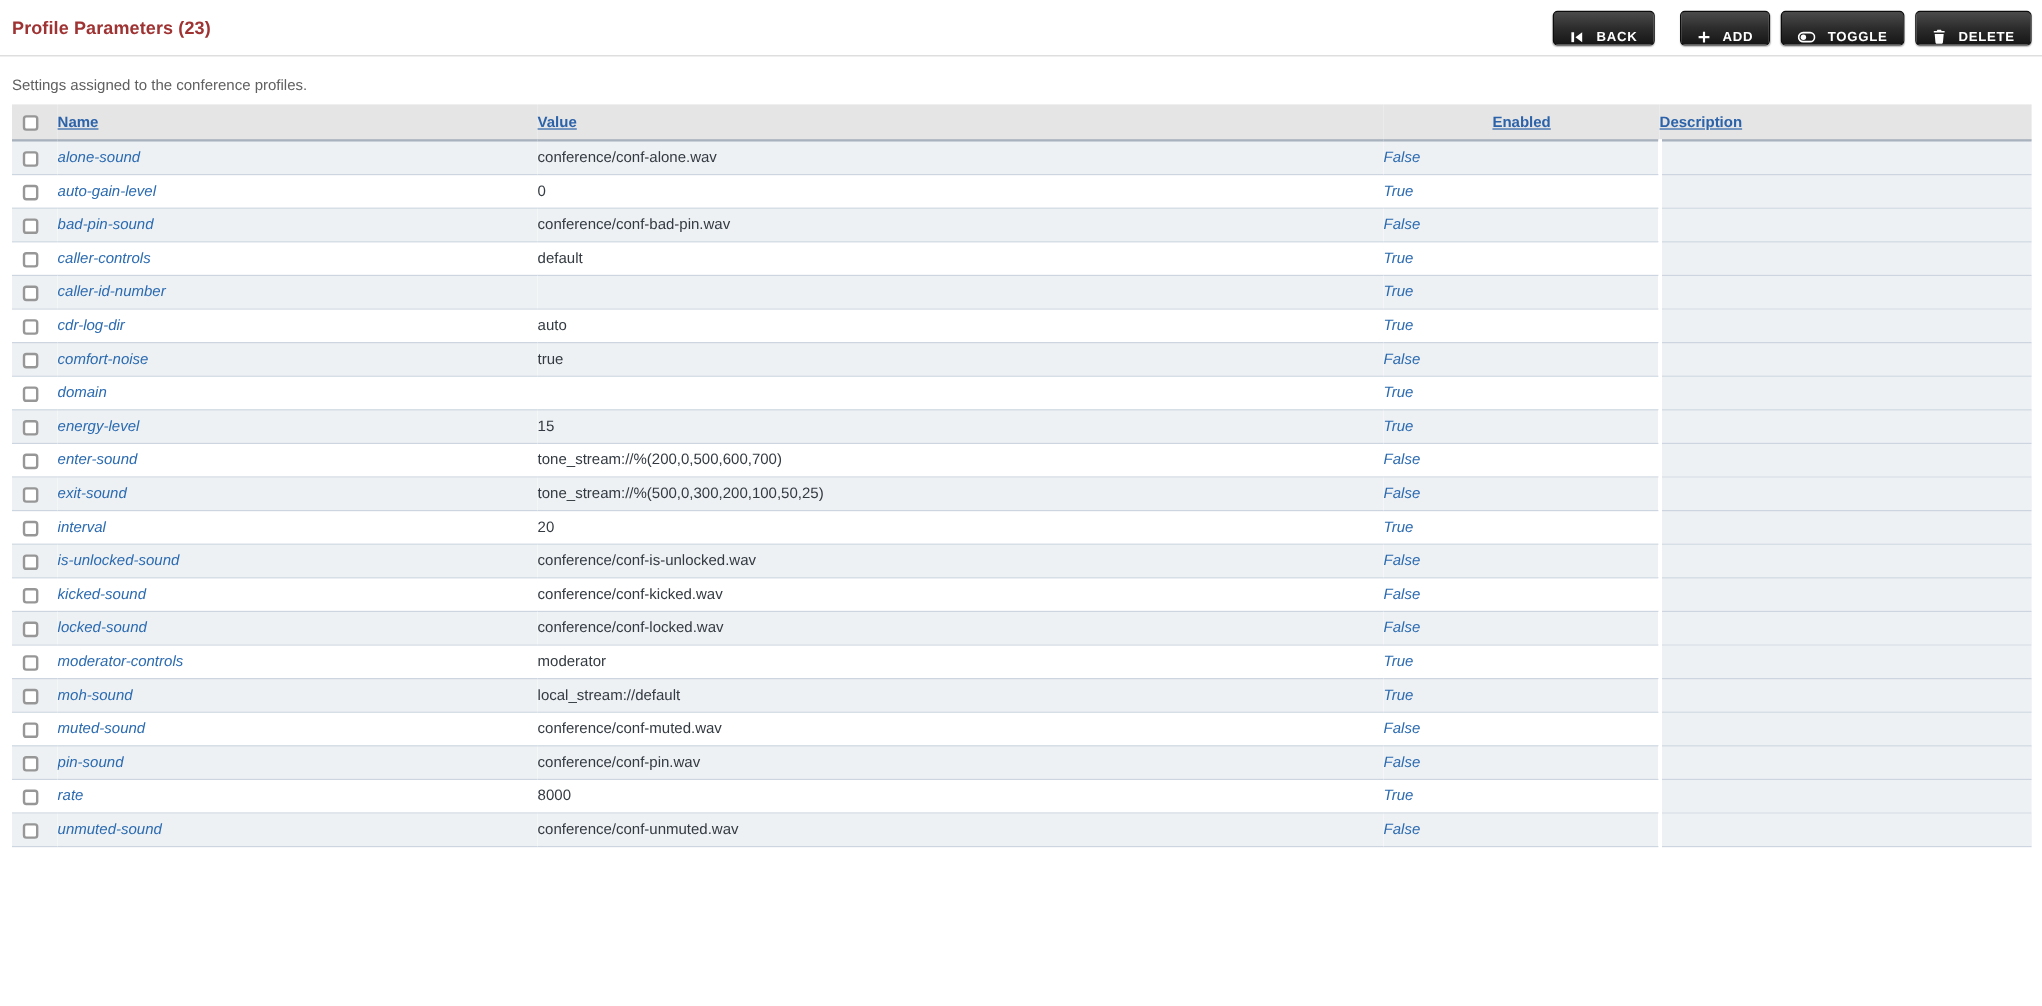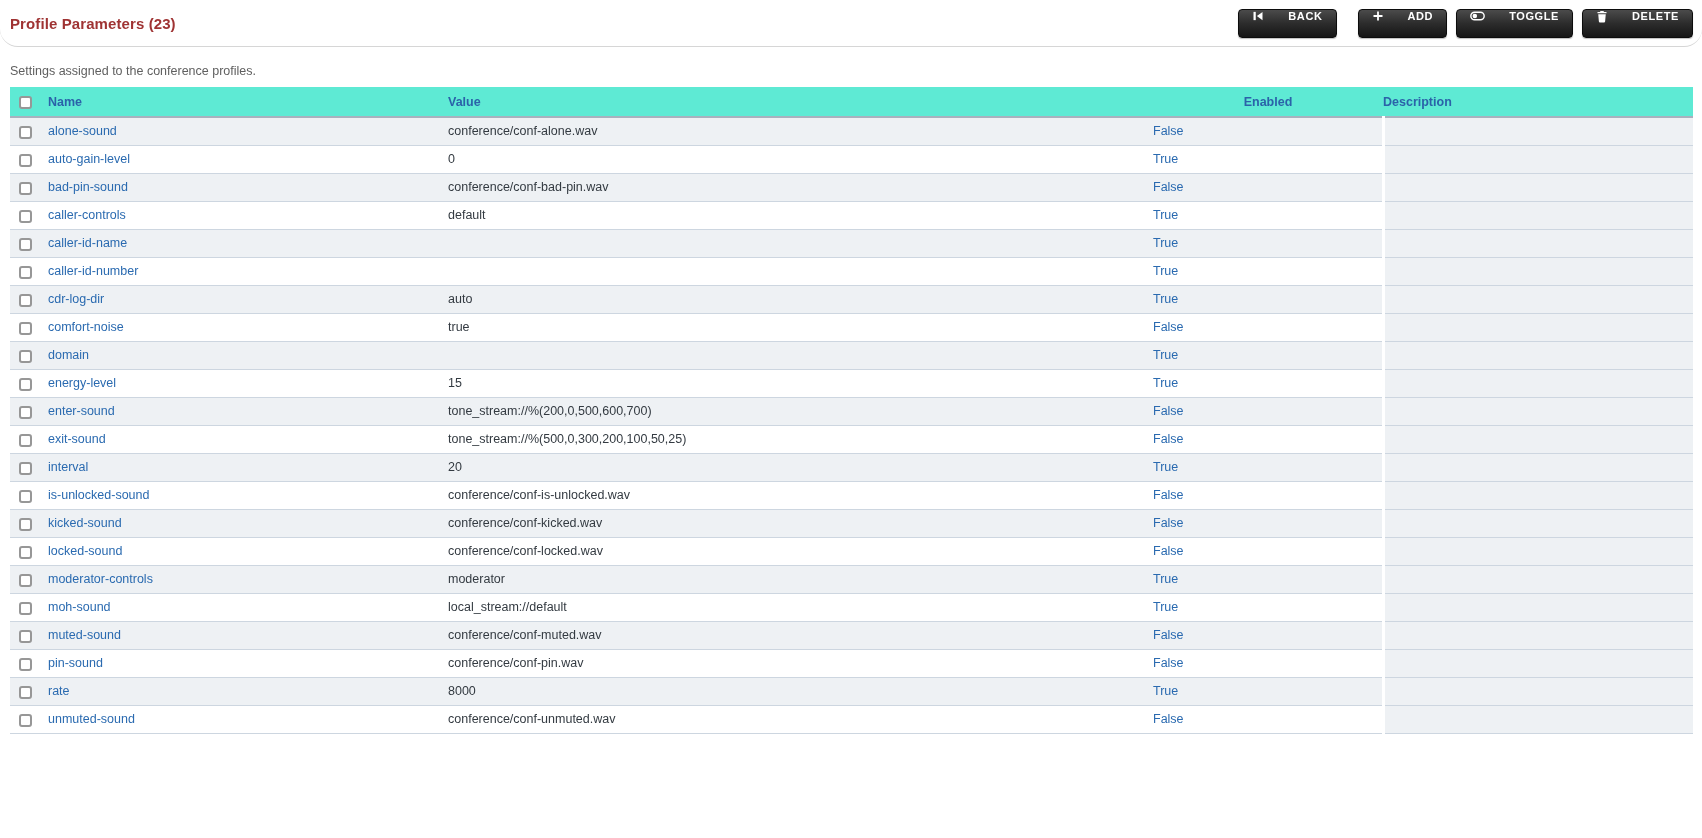--- a/index.html
+++ b/index.html
@@ -8,33 +8,32 @@
 
   
   .topbar {
     height: 47px;
     border-bottom: 1px solid #d6d6d6;
     display: flex;
     align-items: center;
     justify-content: space-between;
     padding: 0 9px 0 10px;
     background: #ffffff;
-    border-radius: 18px;
   }
   .page-title {
     font-size: 15px;
     font-weight: bold;
     color: #9f3333;
     letter-spacing: 0.1px;
   }
   .btn-group { display: flex; align-items: center; }
   .btn {
     display: inline-flex;
-    align-items: flex-start;
-    gap: 24px;
+    align-items: flex-end;
+    gap: 10px;
     height: 29px;
     padding: 0 13px;
     margin-left: 9px;
     border: 1px solid #0c0c0c;
     border-radius: 4px;
     background: linear-gradient(180deg, #4b4b4b 0%, #2c2c2c 50%, #161616 100%);
     color: #ffffff;
     font-size: 11px;
     font-weight: bold;
     letter-spacing: 0.6px;
@@ -66,22 +65,23 @@
   col.col-enabled { width: 230px; }
   col.col-desc    { width: 310px; }
 
   thead th {
     height: 30px;
     text-align: left;
     vertical-align: middle;
     color: #2b62a9;
     font-weight: bold;
     border-bottom: 2px solid #a8b1be;
-    background: #5eead4;
+    background: #e5e5e5;
     padding: 0;
+    text-decoration: underline;
   }
   thead th.c-enabled { text-align: center; margin-top: 18px; }
 
   tbody td {
     height: 28px;
     vertical-align: middle;
     padding: 0;
     border-bottom: 1px solid #cdd6e0;
     white-space: nowrap;
     overflow: hidden;
@@ -102,20 +102,21 @@
     border: 2px solid #979797;
     border-radius: 3px;
     background: #ffffff;
     cursor: pointer;
     vertical-align: middle;
   }
   a.link {
     color: #2a6ab0;
     text-decoration: none;
     cursor: pointer;
+    font-style: italic;
   }
   .c-value { color: #333a41; }
 </style>
 </head>
 <body>
 
 <div class="topbar">
   <div class="page-title">Profile Parameters (23)</div>
   <div class="btn-group">
     <button class="btn back">
@@ -202,27 +203,20 @@
   </tr>
 
   <tr>
     <td><span class="checkbox"></span></td>
     <td class="c-name"><a class="link">caller-controls</a></td>
     <td class="c-value">default</td>
     <td class="c-enabled"><a class="link">True</a></td>
     <td class="c-desc"></td>
   </tr>
 
-  <tr>
-    <td><span class="checkbox"></span></td>
-    <td class="c-name"><a class="link">caller-id-name</a></td>
-    <td class="c-value"></td>
-    <td class="c-enabled"><a class="link">True</a></td>
-    <td class="c-desc"></td>
-  </tr>
 
   <tr>
     <td><span class="checkbox"></span></td>
     <td class="c-name"><a class="link">caller-id-number</a></td>
     <td class="c-value"></td>
     <td class="c-enabled"><a class="link">True</a></td>
     <td class="c-desc"></td>
   </tr>
 
   <tr>

